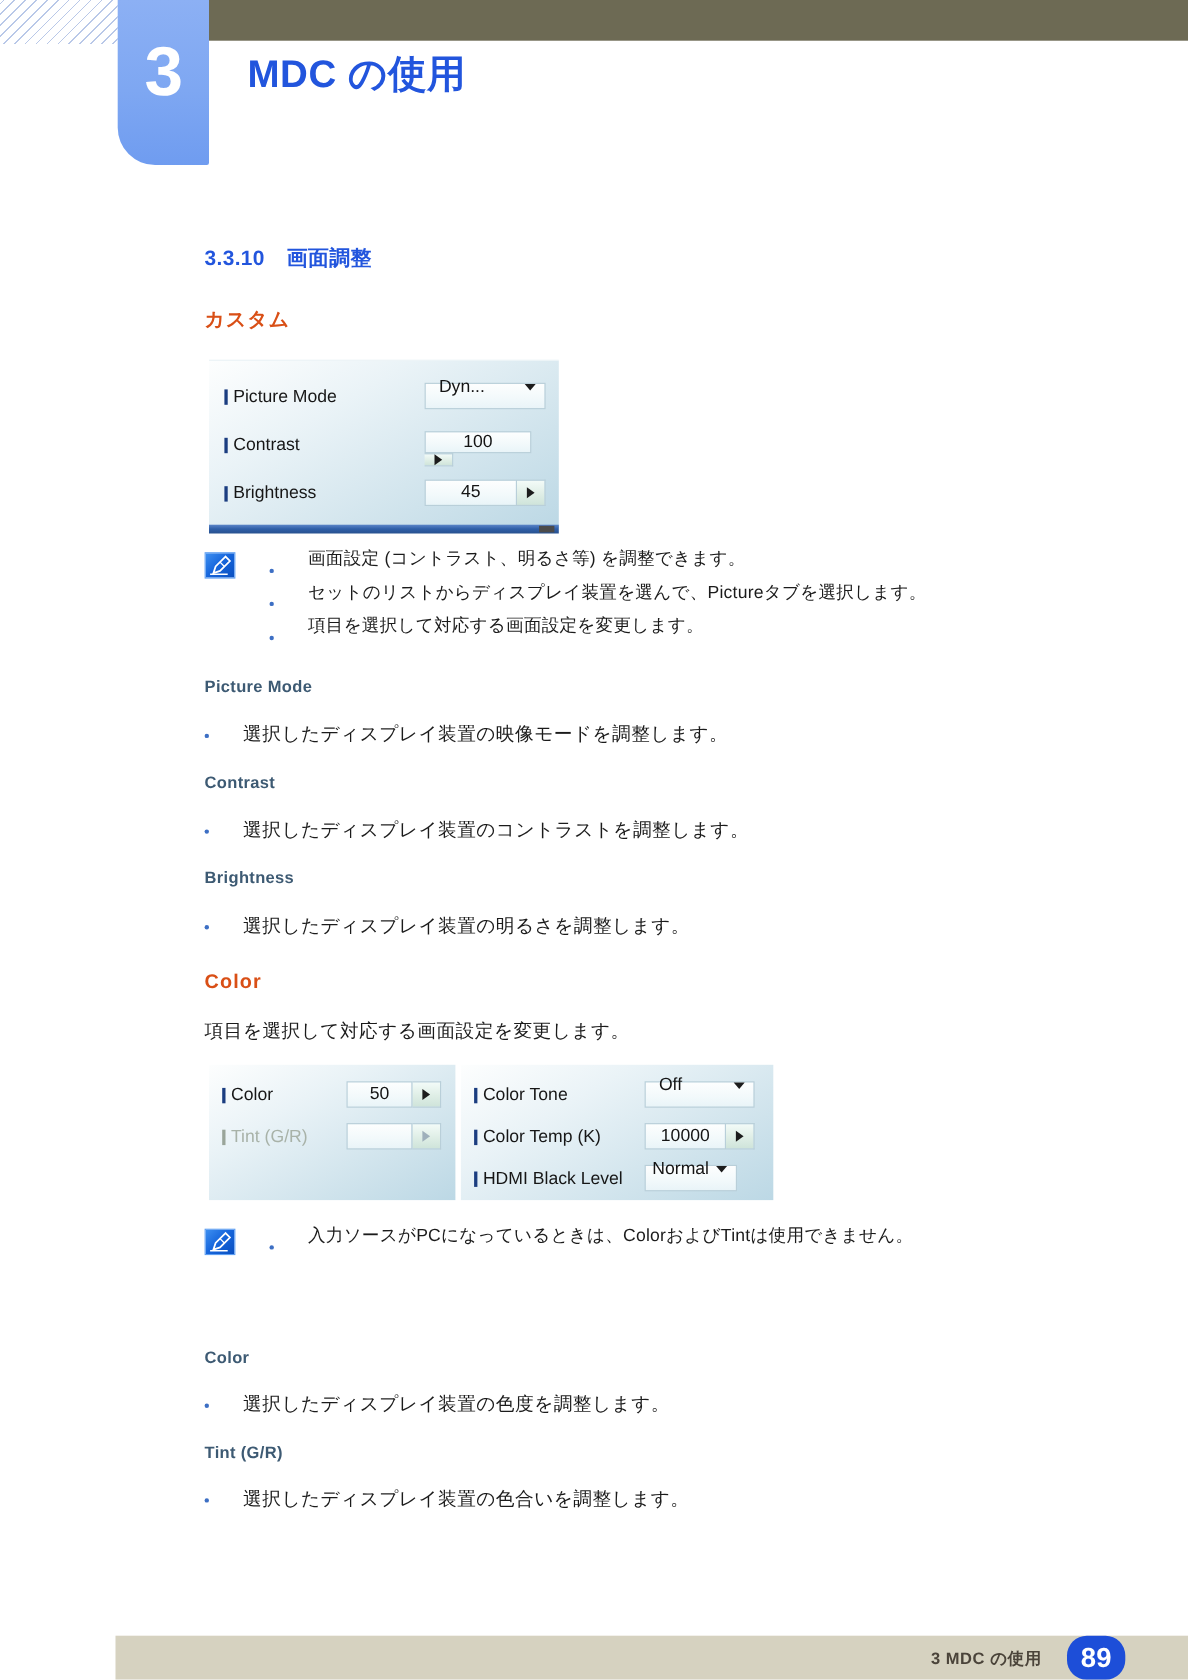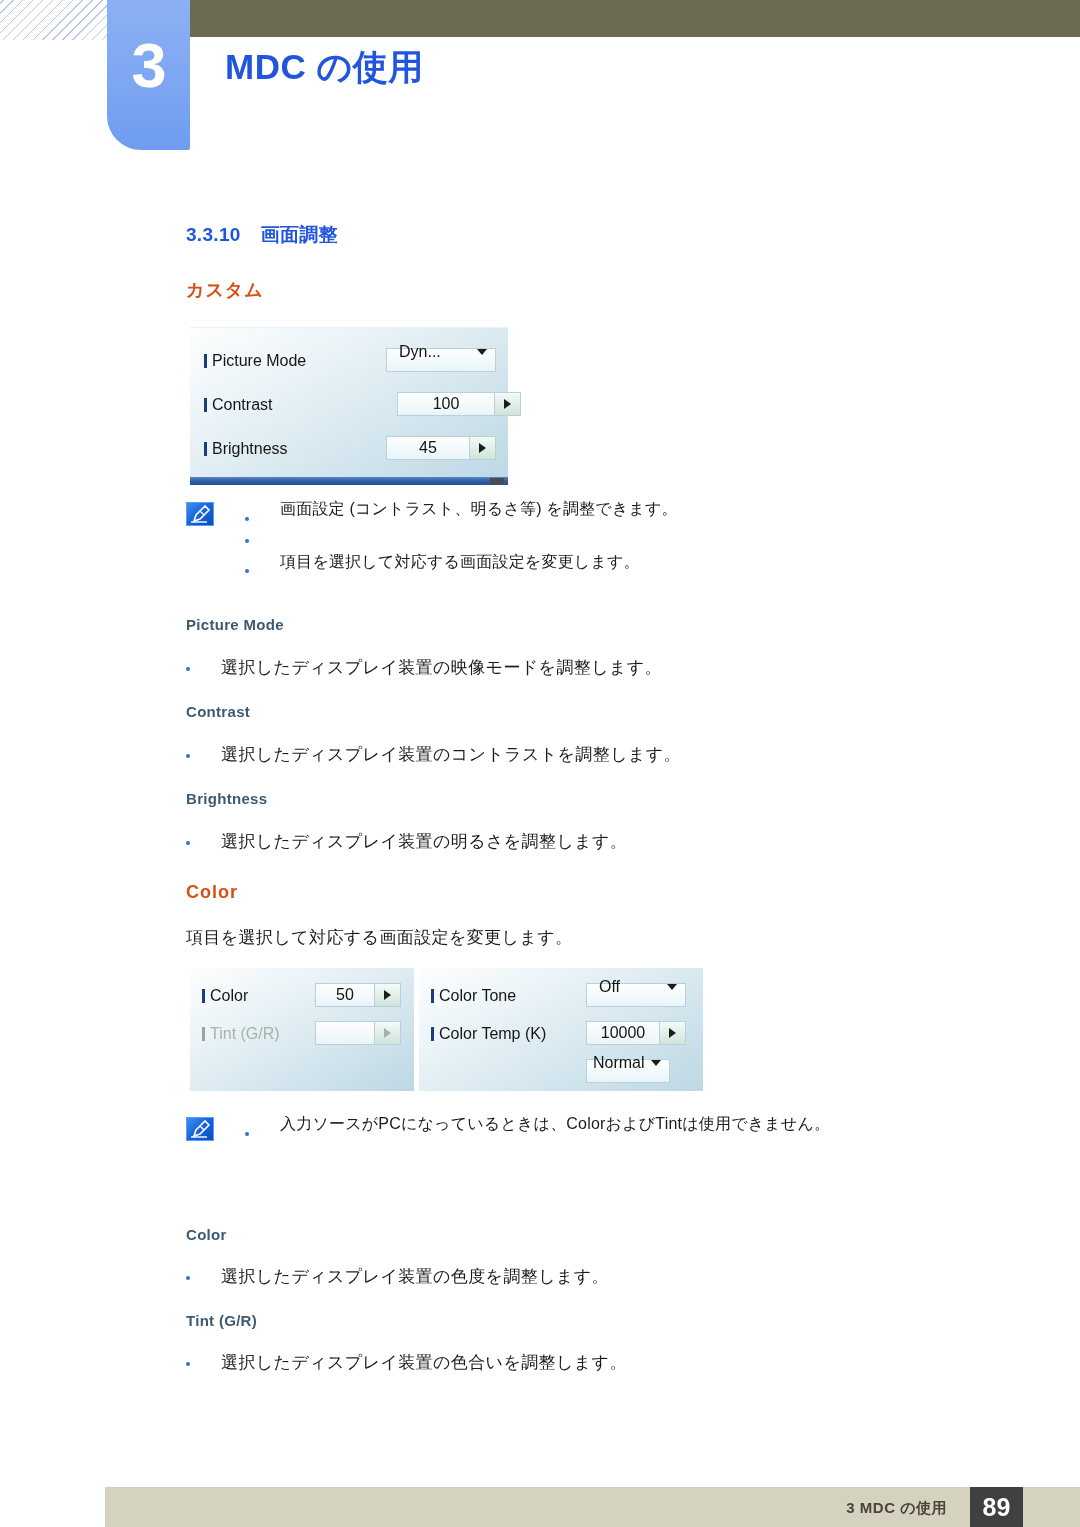--- a/index.html
+++ b/index.html
@@ -262,27 +262,28 @@
     right: 133px; top: 1499px;
     font-size: 15px;
     font-weight: bold;
     color: #4b443a;
     letter-spacing: 0.5px;
   }
   .footer-page {
     position: absolute;
     left: 970px; top: 1487px;
     width: 53px; height: 40px;
-    background: #404040;
+    background: #1d4ed8;
     color: #ffffff;
     font-size: 25px;
     font-weight: bold;
     display: flex;
     align-items: center;
     justify-content: center;
+    border-radius: 18px;
   }
 </style>
 </head>
 <body>
 
 <div class="hatch"></div>
 <div class="olive-bar"></div>
 <div class="chap-tab"></div>
 <div class="chap-num">3</div>
 <div class="chap-title">MDC の使用</div>
@@ -306,21 +307,21 @@
       <span class="caret"></span>
     </div>
   </div>
 
   <div class="row" style="top:62px;">
     <span class="lbl" style="margin-left:14px;">
       <span class="tick"></span>
       <span>Contrast</span>
     </span>
   </div>
-  <div class="ctl" style="left:207px; top:64px; width:124px;">
+  <div class="ctl" style="left:196px; top:64px; width:97px;flex-direction:column;">
     <div class="field" style="flex:1;">
       <span>100</span>
     </div>
     <div class="spinbtn">
         <span class="tri"></span>
       </div>
   </div>
 
   <div class="row" style="top:106px;">
     <span class="lbl" style="margin-left:14px;">
@@ -348,20 +349,21 @@
     <path d="M13 8 L17 12" stroke="#ffffff" stroke-width="1.2"></path>
   </svg>
 </div>
 <div class="note-list" style="left:245px; top:498px; width:790px;">
   <div class="bullet-row">
     <span class="dot"></span>
     <span class="note-text">画面設定 (コントラスト、明るさ等) を調整できます。</span>
   </div>
   <div class="bullet-row">
     <span class="dot"></span>
+    <span class="note-text">セットのリストからディスプレイ装置を選んで、Pictureタブを選択します。</span>
   </div>
   <div class="bullet-row">
     <span class="dot"></span>
     <span class="note-text">項目を選択して対応する画面設定を変更します。</span>
   </div>
 </div>
 
 <div class="term" style="top:616px;">Picture Mode</div>
 <div class="term-desc" style="top:656px;">
   <span class="dot2"></span>
@@ -437,20 +439,26 @@
   </div>
   <div class="ctl" style="left:167px; top:53px; width:100px;">
     <div class="field" style="flex:1;">
       <span>10000</span>
     </div>
     <div class="spinbtn">
         <span class="tri"></span>
       </div>
   </div>
 
+  <div class="row" style="top:89px;">
+    <span class="lbl" style="margin-left:12px;">
+      <span class="tick"></span>
+      <span>HDMI Black Level</span>
+    </span>
+  </div>
   <div class="ctl" style="left:167px; top:91px; width:84px;">
     <div class="field with-caret" style="flex:1; padding-left:6px;">
       <span>Normal</span>
       <span class="caret"></span>
     </div>
   </div>
 </div>
 
 <div class="note-icon" style="left:186px; top:1117px;">
   <svg width="26" height="22" viewBox="0 0 26 22">

